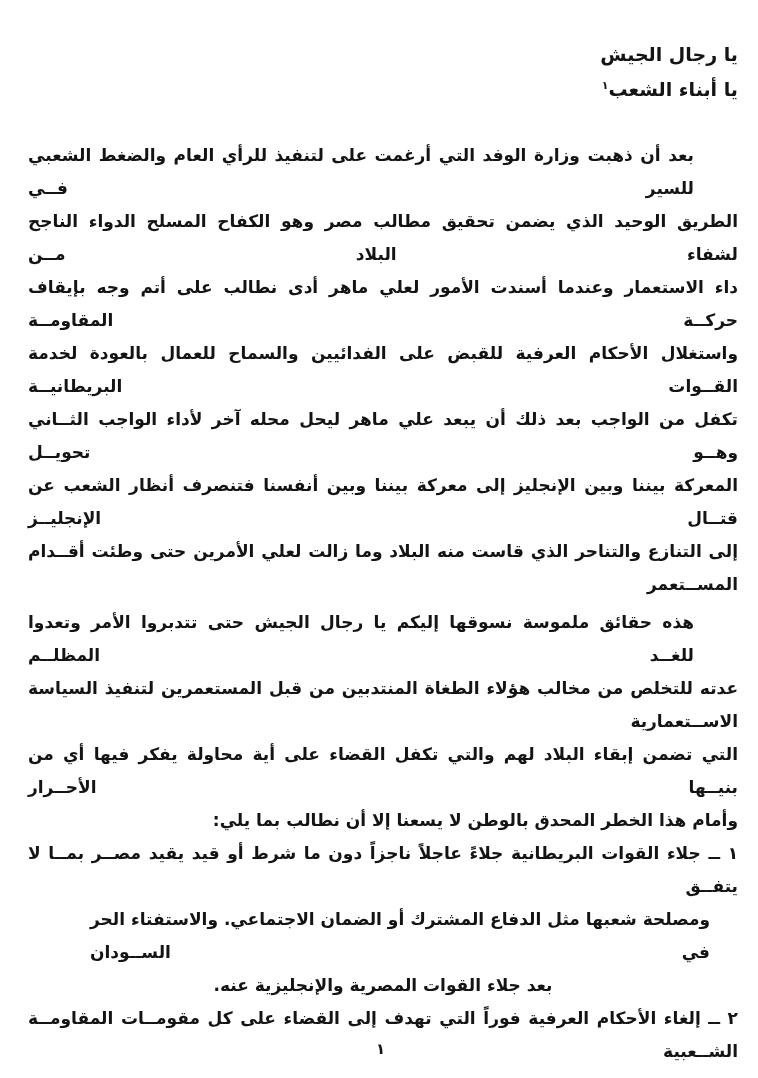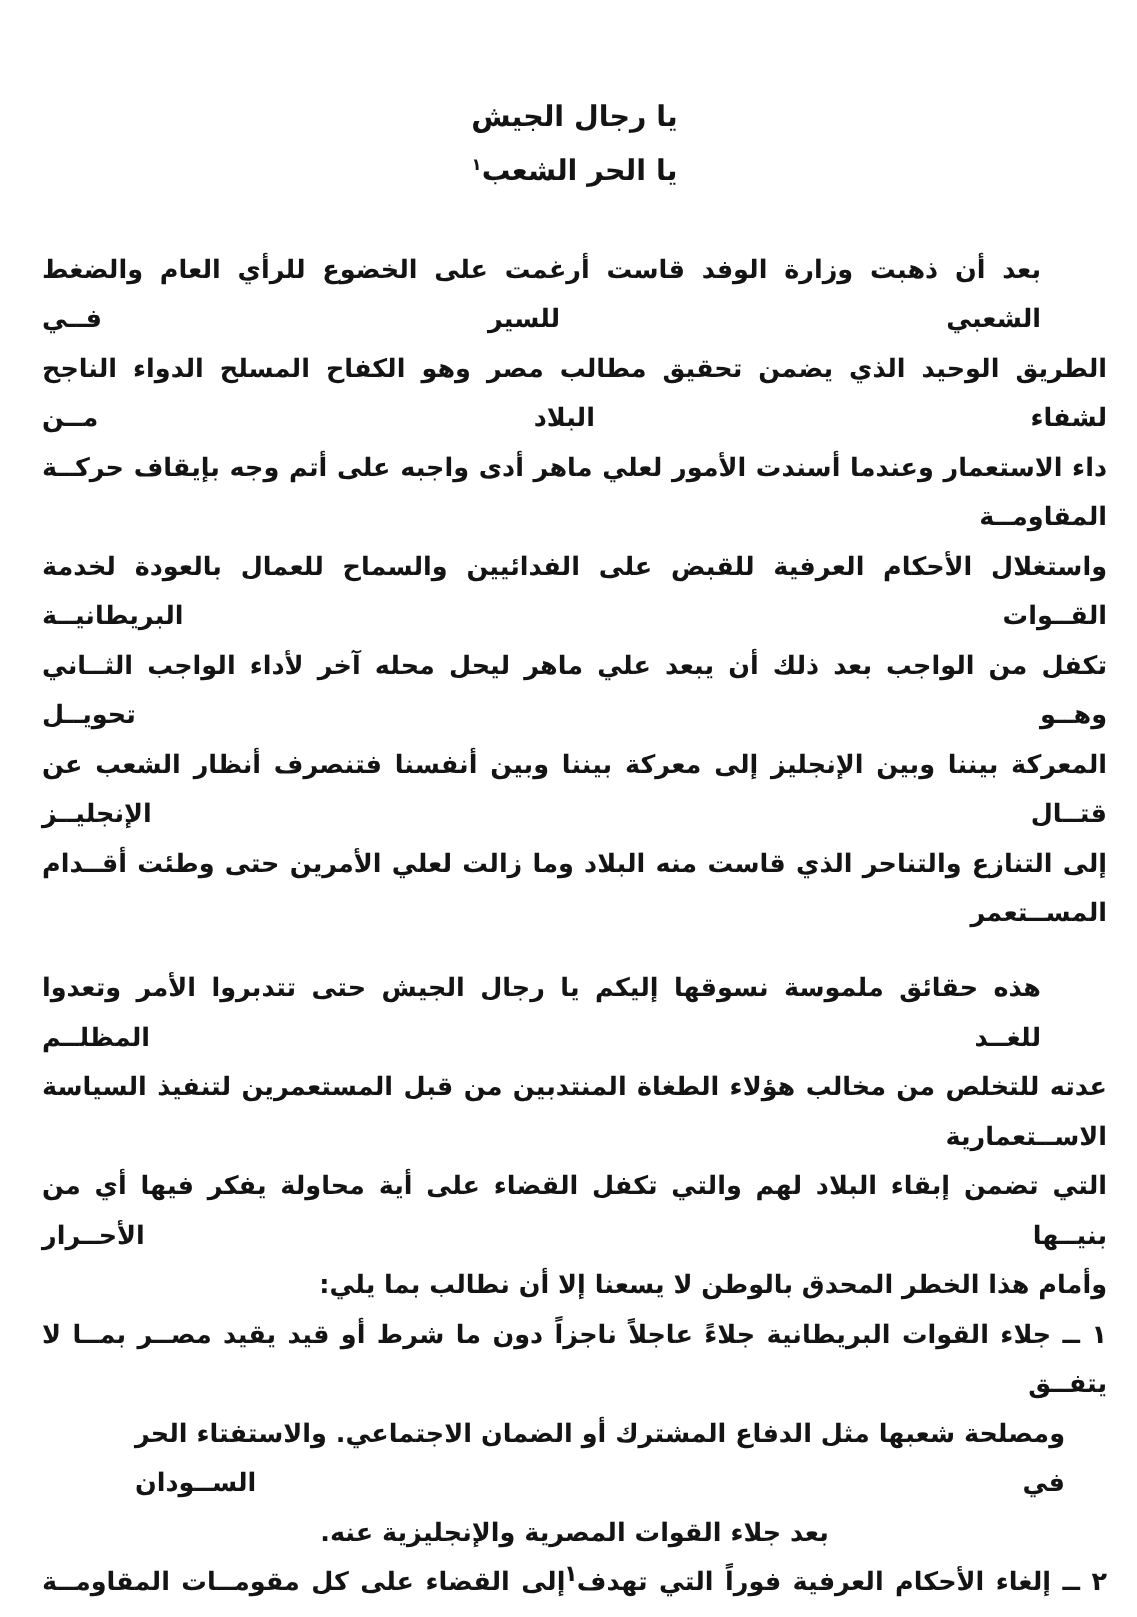--- a/index.html
+++ b/index.html
@@ -8,36 +8,36 @@
     background: #ffffff;
     color: #141414;
     font-family: "DejaVu Sans", sans-serif;
     font-weight: bold;
     direction: rtl;
     position: relative;
     overflow: hidden;
   }
   .doc { padding: 38px 20px 0 28px; }
 
-  .title-block { text-align: center; margin-bottom: 34px; margin-top: 24px; }
+  .title-block { margin-bottom: 34px; }
   .title-line { font-size: 19px; line-height: 32px; }
   .title-line sup { font-size: 11px; }
 
   .para { margin: 0; }
   .line {
     font-size: 17px;
     line-height: 33px;
     text-align: justify;
     text-align-last: justify;
     -moz-text-align-last: justify;
   }
   .line.first-indent { padding-right: 44px; }
   .line.right-last { text-align: right; text-align-last: right; -moz-text-align-last: right; }
   .line.center-last { text-align: left; text-align-last: center; -moz-text-align-last: center; }
-  .para2 { margin-top: 17px; }
+  .para2 { margin-top: 5px; }
 
   .items { margin-top: 0; }
   .item-line.cont { padding-right: 28px; }
   .item-line.cont.short-left { padding-left: 62px; }
   .item-num { white-space: nowrap; }
   .page-number {
     position: absolute;
     top: 1040px;
     left: 376px;
     font-size: 15px;
@@ -46,28 +46,28 @@
 </head>
 <body>
 
 <div class="doc">
 
   <div class="title-block">
     <div class="title-line">
       <span>يا رجال الجيش</span>
     </div>
     <div class="title-line">
-      <span>يا الحر الشعب</span><sup>١</sup>
+      <span>يا أبناء الشعب</span><sup>١</sup>
     </div>
   </div>
 
   <div class="para">
-    <div class="line first-indent">بعد أن ذهبت وزارة الوفد قاست أرغمت على الخضوع للرأي العام والضغط الشعبي للسير فــي</div>
+    <div class="line first-indent">بعد أن ذهبت وزارة الوفد التي أرغمت على لتنفيذ للرأي العام والضغط الشعبي للسير فــي</div>
     <div class="line">الطريق الوحيد الذي يضمن تحقيق مطالب مصر وهو الكفاح المسلح الدواء الناجح لشفاء البلاد مــن</div>
-    <div class="line">داء الاستعمار وعندما أسندت الأمور لعلي ماهر أدى واجبه على أتم وجه بإيقاف حركــة المقاومــة</div>
+    <div class="line">داء الاستعمار وعندما أسندت الأمور لعلي ماهر أدى نطالب على أتم وجه بإيقاف حركــة المقاومــة</div>
     <div class="line">واستغلال الأحكام العرفية للقبض على الفدائيين والسماح للعمال بالعودة لخدمة القــوات البريطانيــة</div>
     <div class="line">تكفل من الواجب بعد ذلك أن يبعد علي ماهر ليحل محله آخر لأداء الواجب الثــاني وهــو تحويــل</div>
     <div class="line">المعركة بيننا وبين الإنجليز إلى معركة بيننا وبين أنفسنا فتنصرف أنظار الشعب عن قتــال الإنجليــز</div>
     <div class="line">إلى التنازع والتناحر الذي قاست منه البلاد وما زالت لعلي الأمرين حتى وطئت أقــدام المســتعمر</div>
   </div>
 
   <div class="para para2">
     <div class="line first-indent">هذه حقائق ملموسة نسوقها إليكم يا رجال الجيش حتى تتدبروا الأمر وتعدوا للغــد المظلــم</div>
     <div class="line">عدته للتخلص من مخالب هؤلاء الطغاة المنتدبين من قبل المستعمرين لتنفيذ السياسة الاســتعمارية</div>
     <div class="line">التي تضمن إبقاء البلاد لهم والتي تكفل القضاء على أية محاولة يفكر فيها أي من بنيــها الأحــرار</div>

